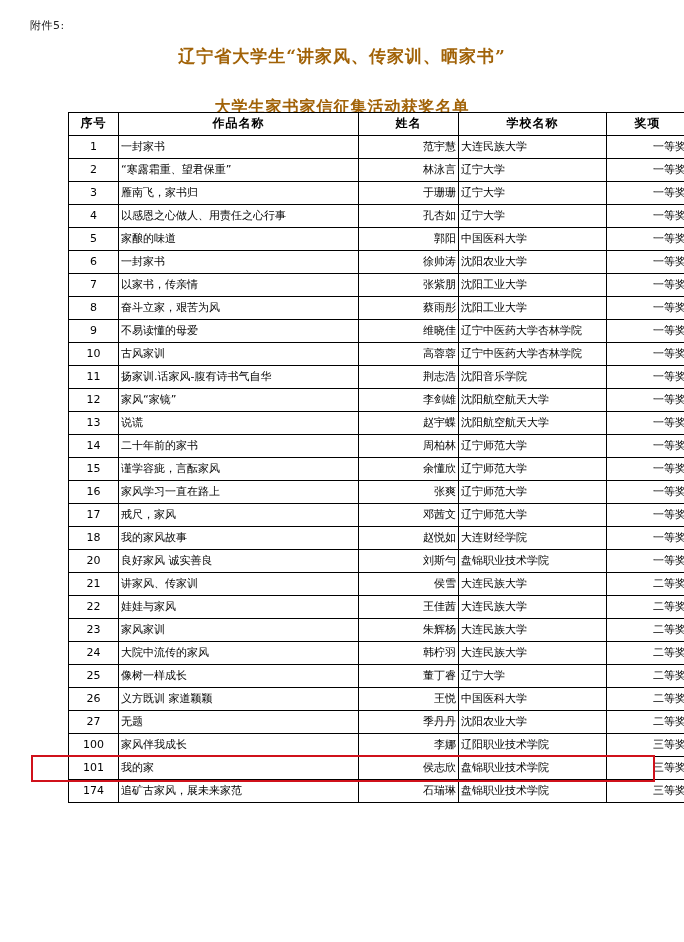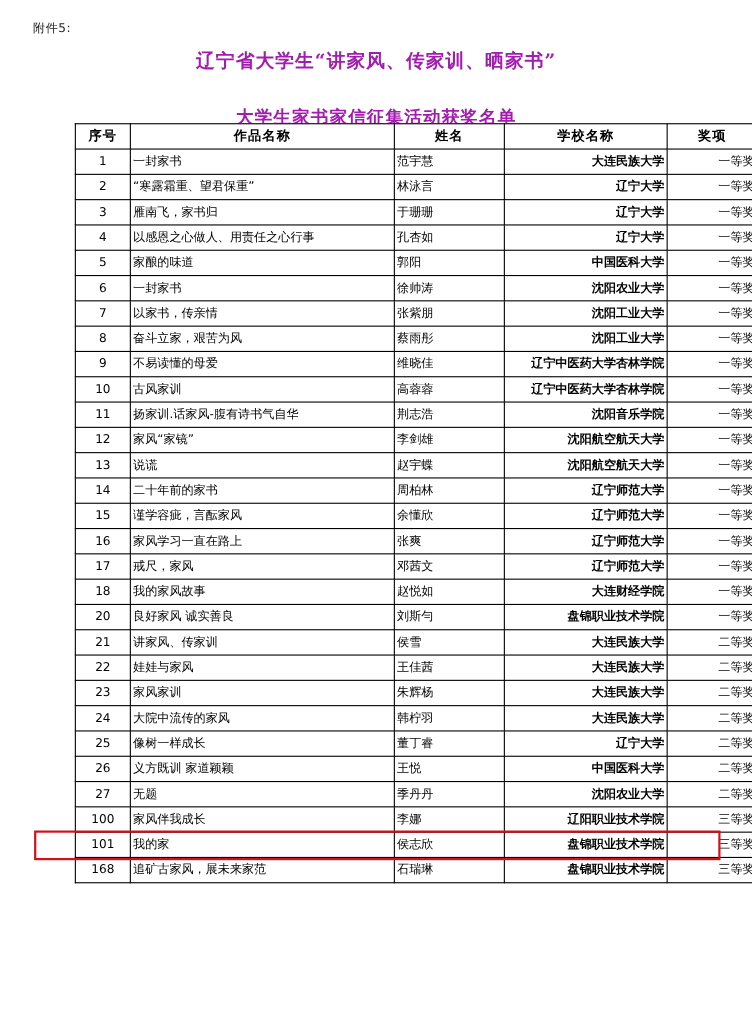--- a/index.html
+++ b/index.html
@@ -35,21 +35,21 @@
     top: 44px;
     width: 684px;
     text-align: center;
   }
   .title-line {
     font-family: "DejaVu Serif", "Liberation Serif", serif;
     font-weight: bold;
     font-size: 17px;
     letter-spacing: 1px;
     line-height: 1.5;
-    color: #a21caf;
+    color: #a16207;
   }
   .title-line.second {
     font-size: 16px;
     margin-top: 25px;
   }
   .table-wrap {
     position: absolute;
     left: 32px;
     top: 112px;
     width: 620px;
@@ -77,22 +77,22 @@
     letter-spacing: 1px;
   }
   col.c-idx { width: 50px; }
   col.c-work { width: 240px; }
   col.c-name { width: 100px; }
   col.c-school { width: 148px; }
   col.c-award { width: 82px; }
 
   td.idx { text-align: center; }
   td.work { text-align: left; padding-left: 8px; }
-  td.name { text-align: left; }
-  td.school { text-align: right; font-weight: bold; }
+  td.name { text-align: right; }
+  td.school { text-align: left; }
   td.award { text-align: right; }
 
   tr.highlight td {
     position: relative;
   }
   .highlight-box {
     position: absolute;
     border: 2px solid #d0111b;
     pointer-events: none;
     box-sizing: border-box;
@@ -319,21 +319,21 @@
             <td class="award">三等奖</td>
           </tr>
           <tr>
             <td class="idx">101</td>
             <td class="work">我的家</td>
             <td class="name">侯志欣</td>
             <td class="school">盘锦职业技术学院</td>
             <td class="award">三等奖</td>
           </tr>
           <tr>
-            <td class="idx">168</td>
+            <td class="idx">174</td>
             <td class="work">追矿古家风，展未来家范</td>
             <td class="name">石瑞琳</td>
             <td class="school">盘锦职业技术学院</td>
             <td class="award">三等奖</td>
           </tr>
         </tbody>
     </table>
   <div class="highlight-box" style="left: -1.5px; top: 642.5px; width: 624px; height: 27px; border-color: rgb(208, 17, 27);"></div>
     </div>
 

